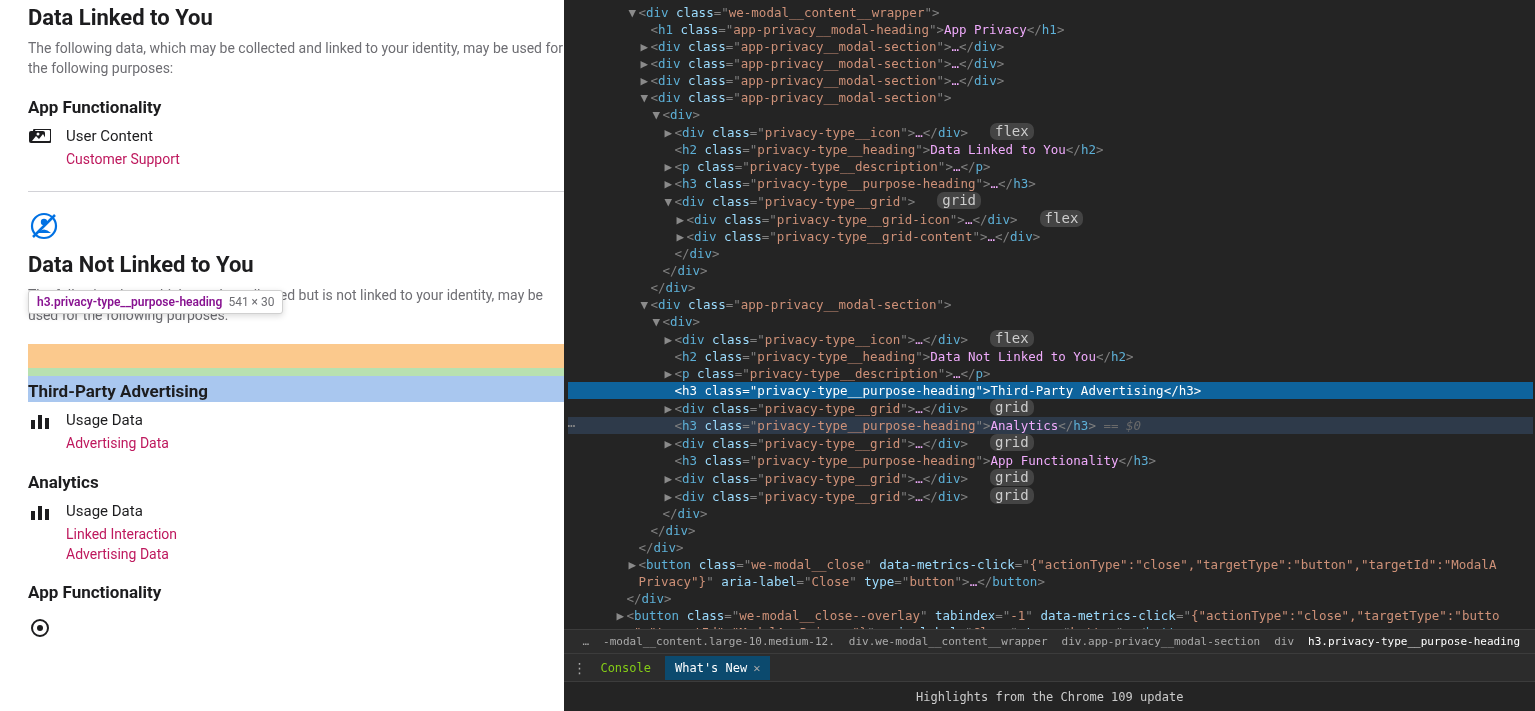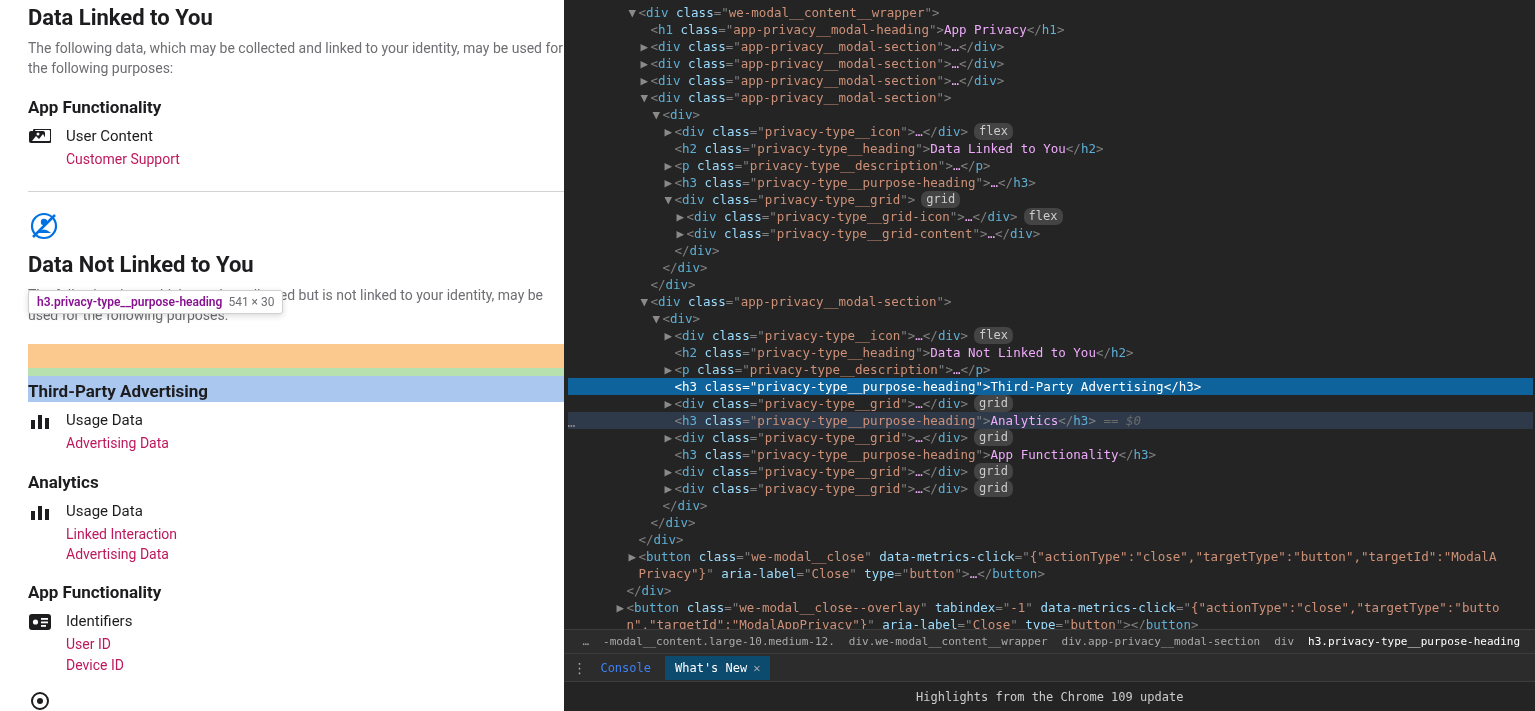--- a/index.html
+++ b/index.html
@@ -39,32 +39,32 @@
 .line { white-space: pre; padding: 0 4px; }
 .line.selected { background: #0e639c; color: #fff; }
 .line.selected .tag, .line.selected .attr, .line.selected .val, .line.selected .txt, .line.selected .gray { color: #fff; }
 .line.hover-row { background: #2e3a4a; }
 .arrow { display: inline-block; width: 10px; color: #8a8a8a; cursor: pointer; }
 .tag { color: #5db0d7; }
 .attr { color: #9cdcfe; }
 .val { color: #ce9178; }
 .txt { color: #f0abfc; }
 .gray { color: #808080; }
-.badge { display: inline-block; background: #444; color: #ccc; font-size: 12px; padding: 0 5px; border-radius: 7px; margin-left: 6px; vertical-align: 1px; }
+.badge { display: inline-block; background: #444; color: #ccc; font-size: 14px; padding: 0 5px; border-radius: 7px; margin-left: 22px; vertical-align: 1px; }
 .eq0 { color: #6a6a6a; font-style: italic; }
 .gutter-dots { position: absolute; left: 0; top: 418px; color: #888; font-size: 13px; letter-spacing: 1px; padding-left: 3px; z-index: 3; }
 
 .crumbs { height: 24px; background: #2c2c2c; border-top: 1px solid #3c3c3c; display: flex; align-items: center; padding: 0 8px; font-size: 11px; color: #aaa; overflow: hidden; gap: 0; }
 .crumbs span { padding: 0 7px; white-space: nowrap; cursor: pointer; }
 .crumbs span.active { color: #fff; }
 .crumbs .dots { padding-left: 10px; color: #aaa; }
 
 .drawer-tabs { height: 28px; background: #2c2c2c; border-top: 1px solid #3c3c3c; display: flex; align-items: center; padding: 0 8px; font-size: 12px; gap: 4px; }
 .drawer-tabs .kebab { color: #aaa; width: 14px; text-align: center; cursor: pointer; font-size: 14px; }
-.drawer-tabs .tab { color: #3b82f6; padding: 5px 10px; cursor: pointer; }
+.drawer-tabs .tab { color: #84cc16; padding: 5px 10px; cursor: pointer; }
 .drawer-tabs .tab.active { background: #0c4a6e; color: #fff; position: relative; }
 .drawer-tabs .tab .x { margin-left: 6px; color: #aaa; }
 .drawer-body { background: #242424; padding: 8px 14px; font-size: 12px; color: #ccc; border-top: 1px solid #3c3c3c; flex: none; height: 30px; text-align: center; }
 
 .iw { display: inline-block; }
 </style>
 </head>
 <body>
 
 <div class="left-pane">
@@ -134,36 +134,20 @@
           </svg>
       </div>
       <div class="pt-grid-content">
         <div class="pt-grid-title">Usage Data</div>
         <div class="pt-grid-sub">Linked Interaction</div>
         <div class="pt-grid-sub">Advertising Data</div>
       </div>
     </div>
 
     <h3 class="pt-purpose">App Functionality</h3>
-    <div class="pt-grid">
-      <div class="pt-grid-icon">
-        <svg width="22" height="16" viewBox="0 0 22 16">
-            <rect x="0" y="0" width="22" height="16" rx="3" fill="#1d1d1f"></rect>
-            <circle cx="6.5" cy="8" r="2.6" fill="#fff"></circle>
-            <rect x="12" y="4" width="7" height="1.8" fill="#fff"></rect>
-            <rect x="12" y="7.5" width="7" height="1.8" fill="#fff"></rect>
-            <rect x="12" y="11" width="5" height="1.8" fill="#fff"></rect>
-          </svg>
-      </div>
-      <div class="pt-grid-content">
-        <div class="pt-grid-title">Identifiers</div>
-        <div class="pt-grid-sub">User ID</div>
-        <div class="pt-grid-sub">Device ID</div>
-      </div>
-    </div>
 
     <div class="pt-grid" style="margin-top:14px">
       <div class="pt-grid-icon">
         <svg width="20" height="20" viewBox="0 0 20 20">
             <circle cx="10" cy="10" r="8" fill="none" stroke="#1d1d1f" stroke-width="2"></circle>
             <circle cx="10" cy="10" r="3" fill="#1d1d1f"></circle>
           </svg>
       </div>
       <div class="pt-grid-content"></div>
     </div>

